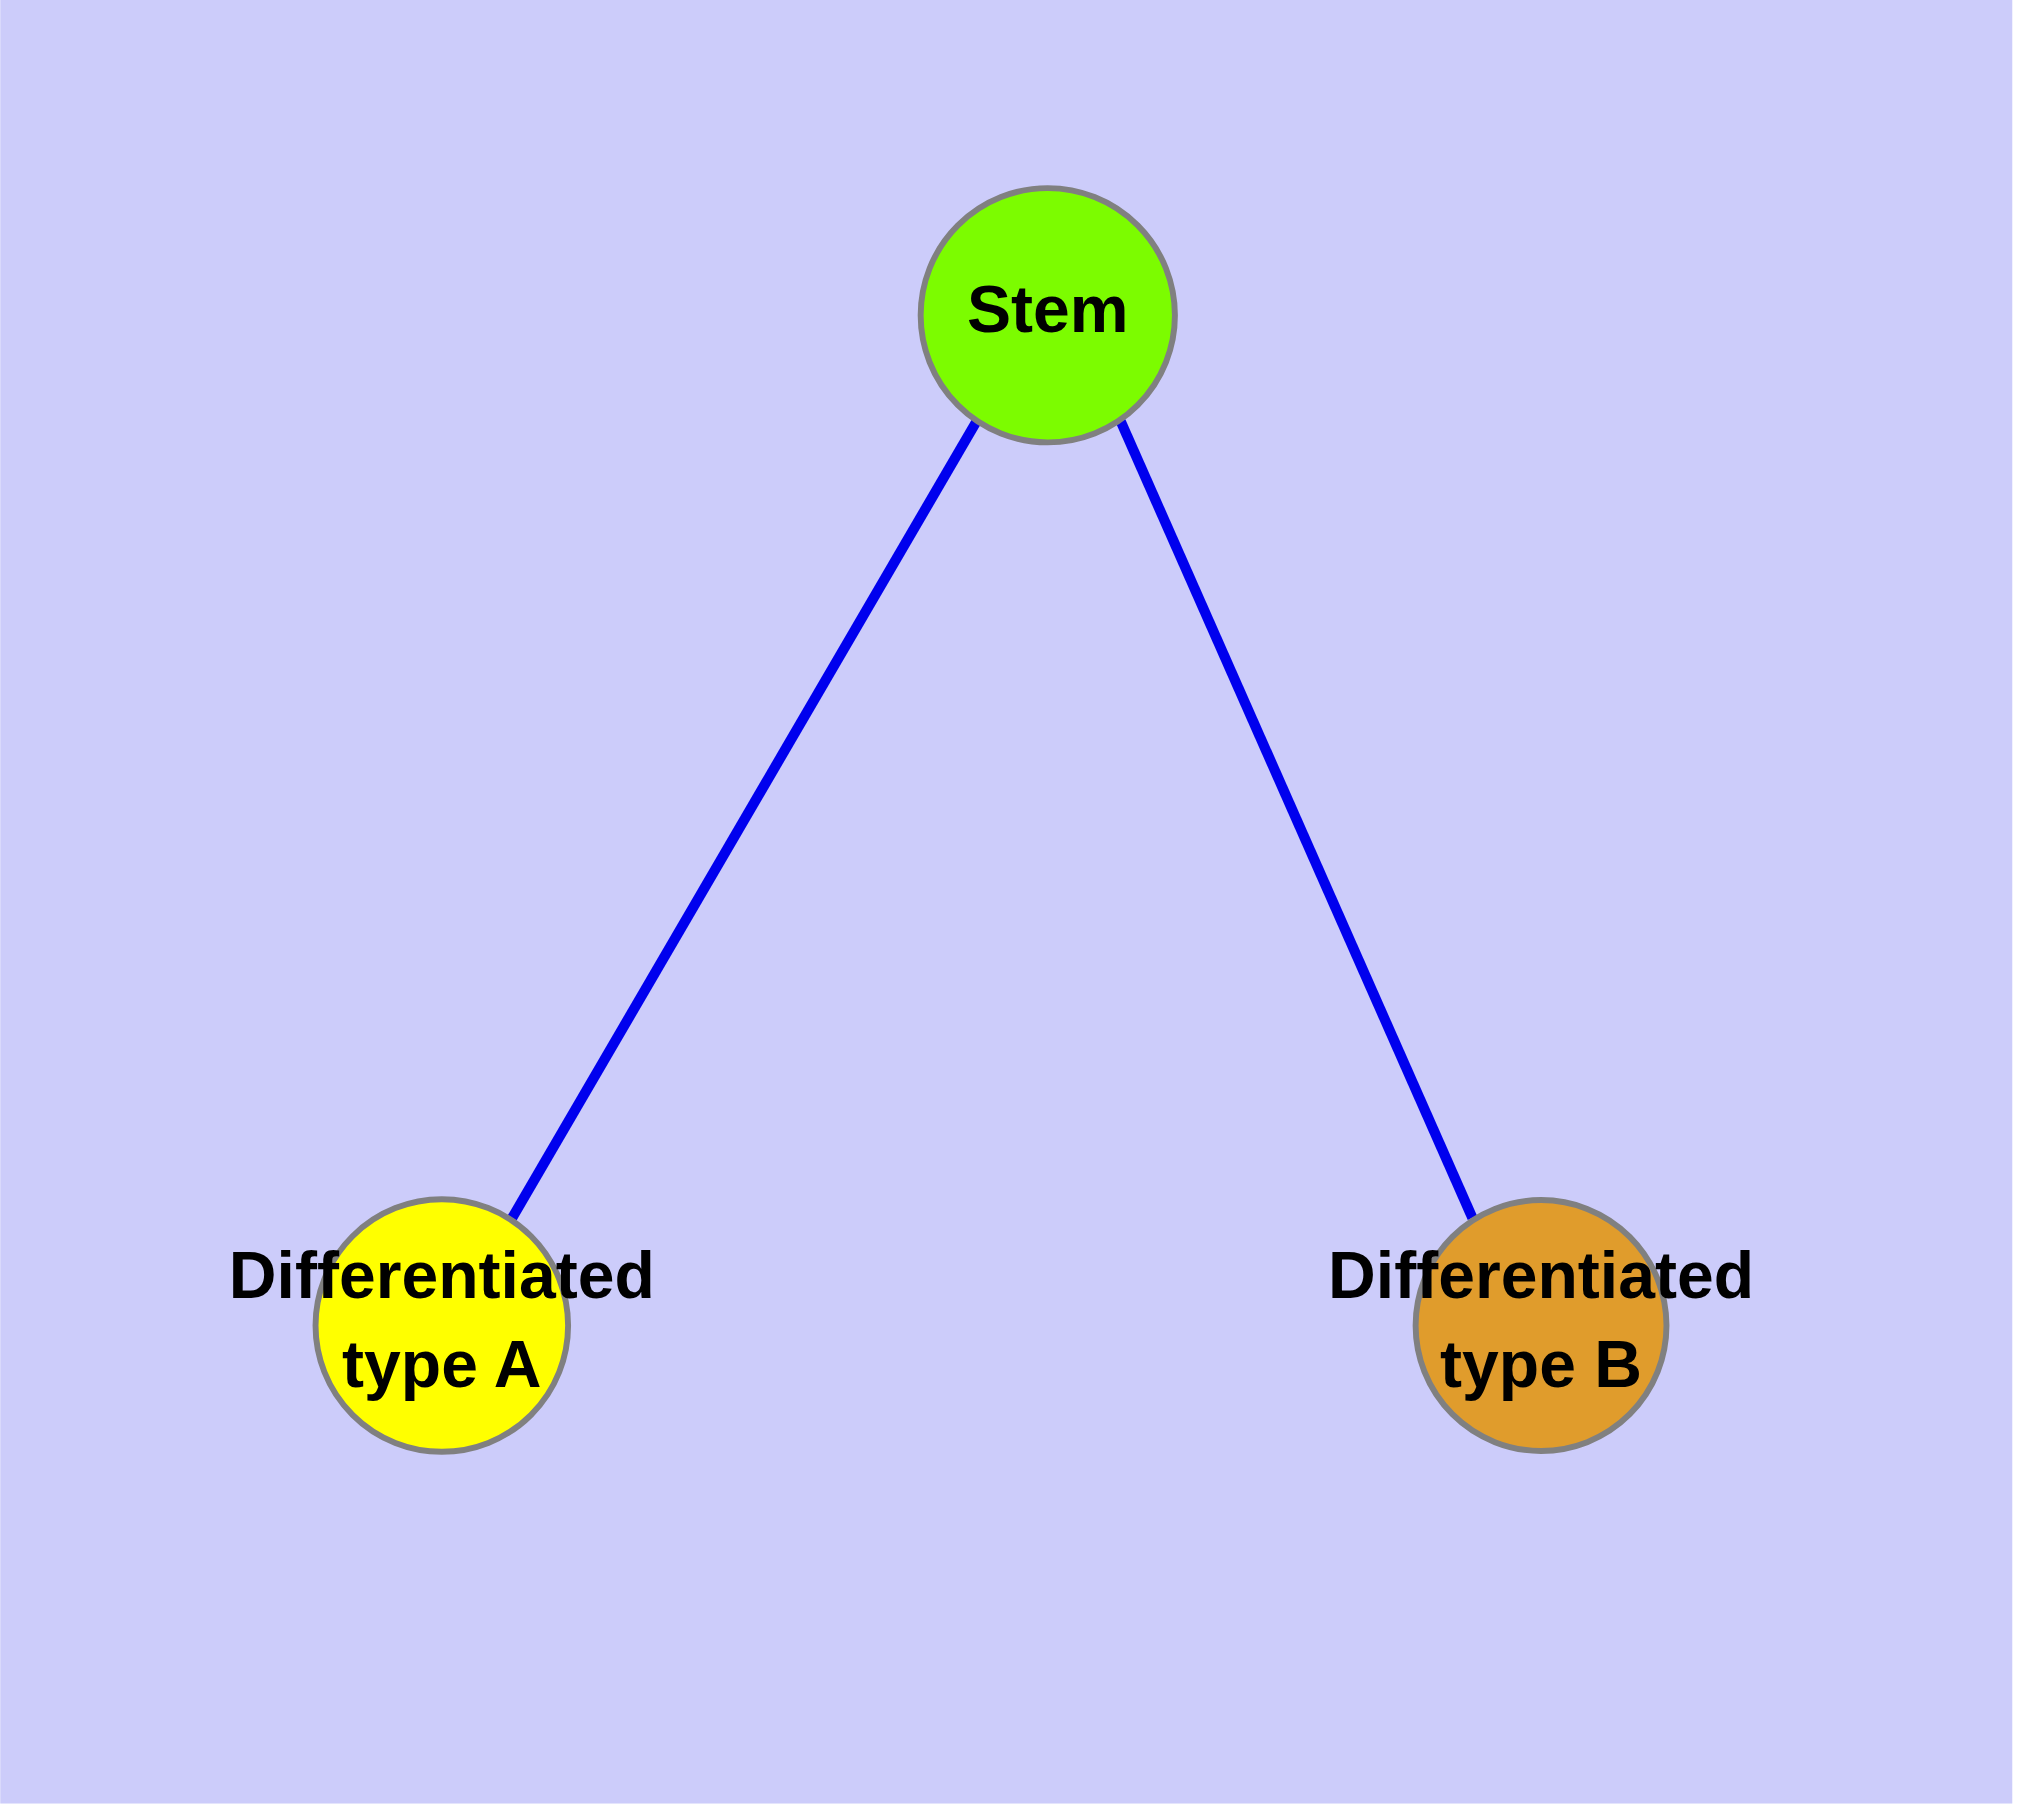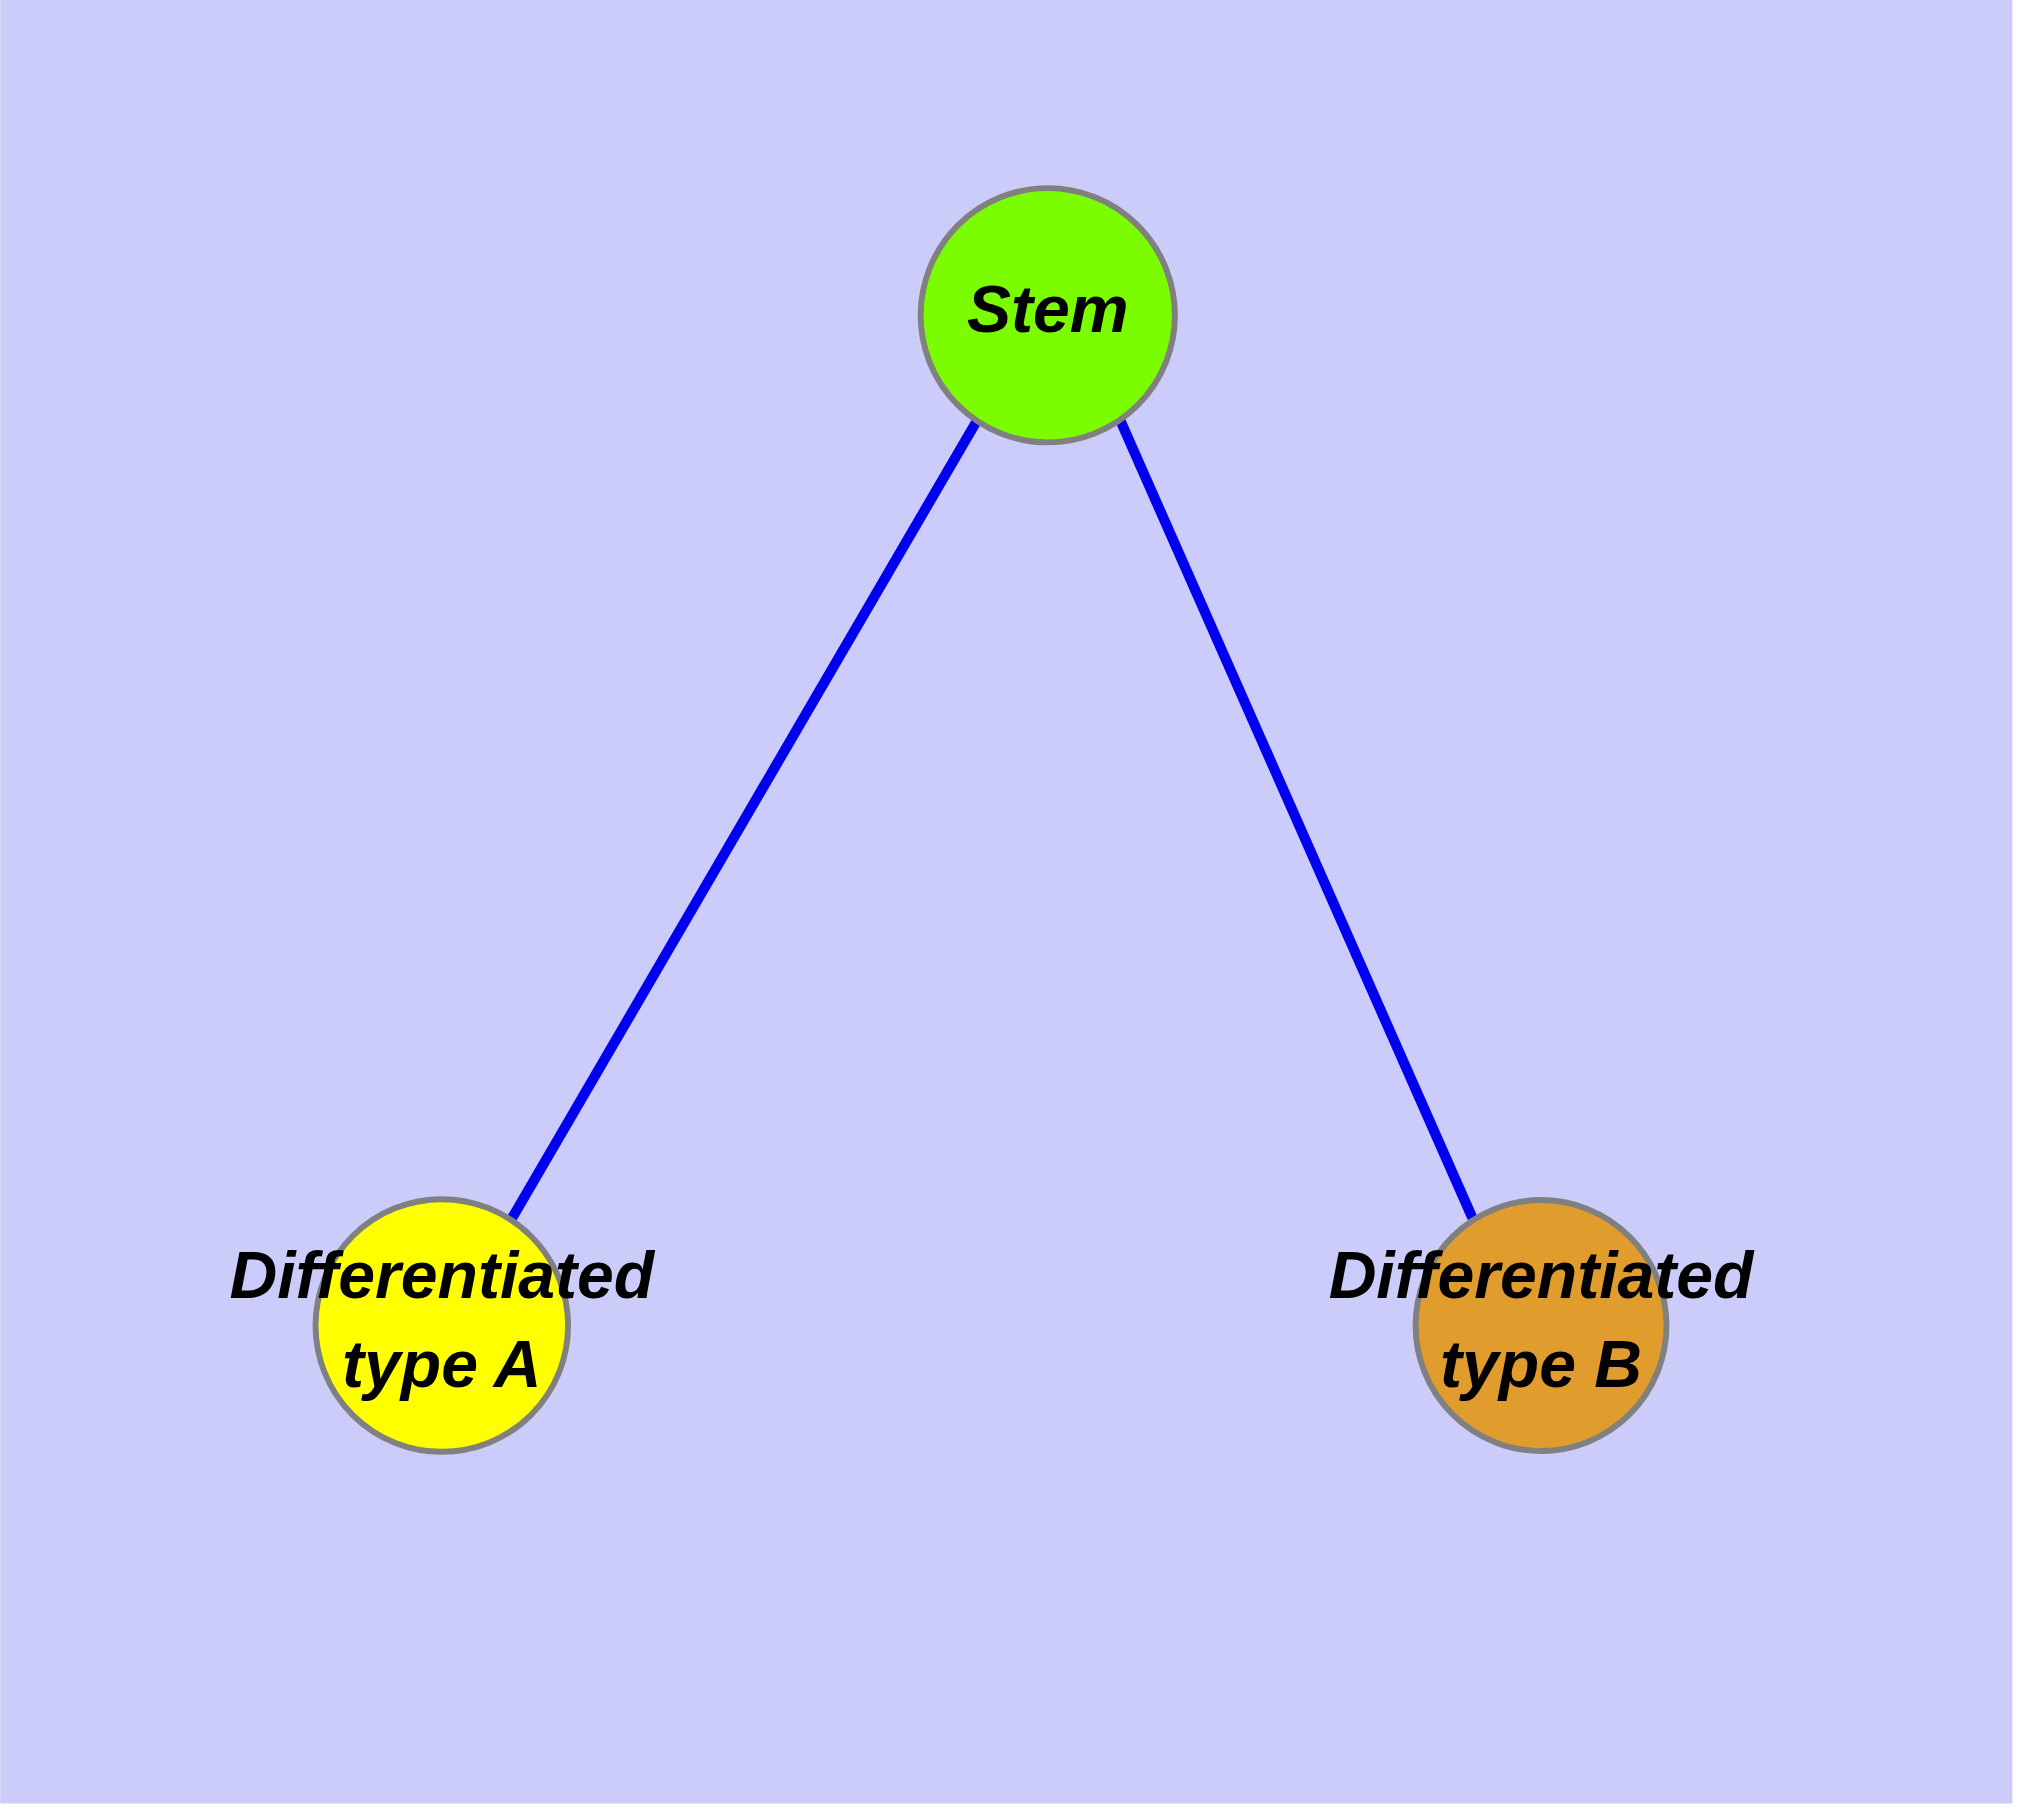--- a/index.html
+++ b/index.html
@@ -32,21 +32,21 @@
     font-weight: bold;
     fill: #000000;
     text-anchor: middle;
     dominant-baseline: middle;
     paint-order: normal;
   }
 </style>
 </head>
 <body style="background: rgb(255, 255, 255);">
 
-<div id="graph-canvas" style="width: 1856px; height: 1812px; font-style: italic;">
+<div id="graph-canvas" style="width: 1856px; height: 1812px;">
   <svg id="graph-svg" viewBox="0 0 2384 2138" xmlns="http://www.w3.org/2000/svg" style="width: 2021px; height: 1812px;">
 
     <rect id="bg-rect" x="0" y="0" width="2374" height="2128" fill="#ccccfa"></rect>
 
     <g id="edges-layer">
         <line x1="1152" y1="497" x2="604" y2="1437" stroke="#0000ee" stroke-width="12" stroke-linecap="butt"></line>
         <line x1="1322" y1="497" x2="1737" y2="1437" stroke="#0000ee" stroke-width="12" stroke-linecap="butt"></line>
       </g>
     <g id="nodes-layer">
         <circle cx="1236" cy="372" r="150" fill="#7cfc00" stroke="#808080" stroke-width="7"></circle>

